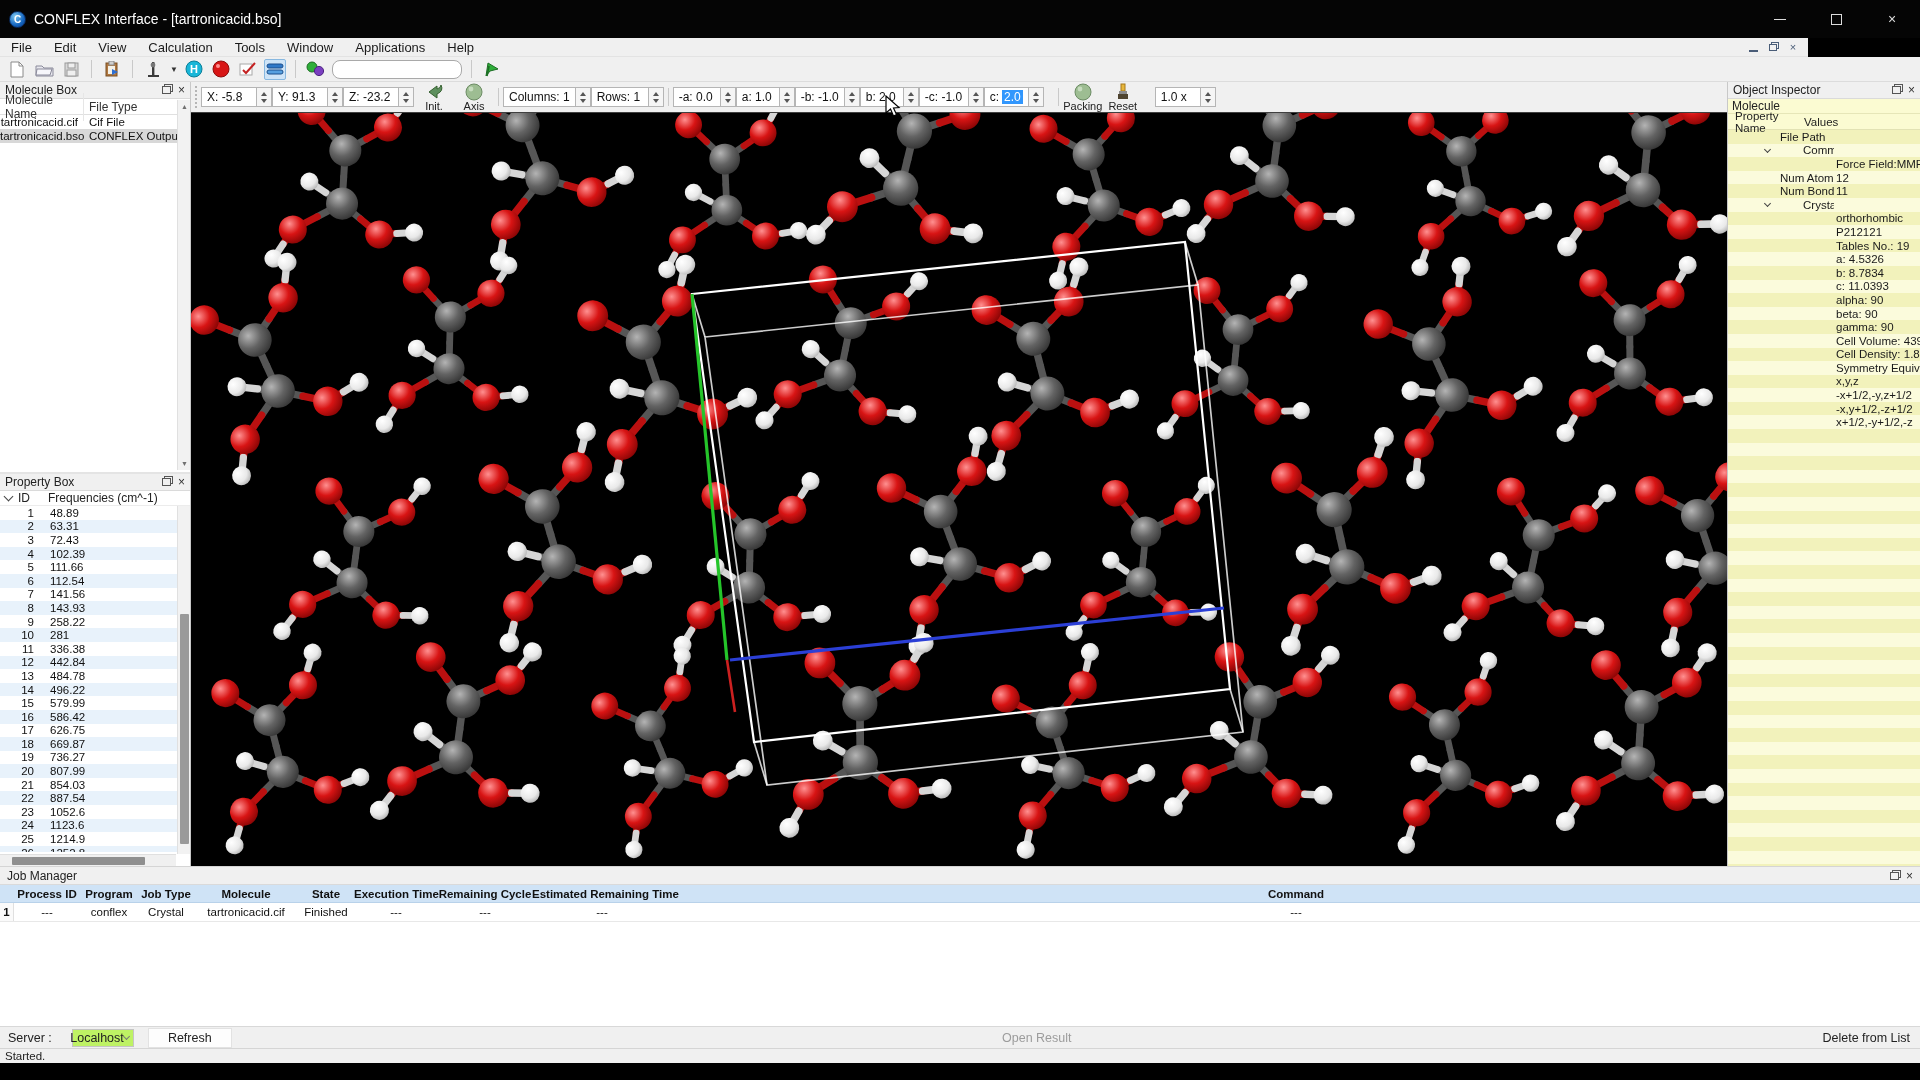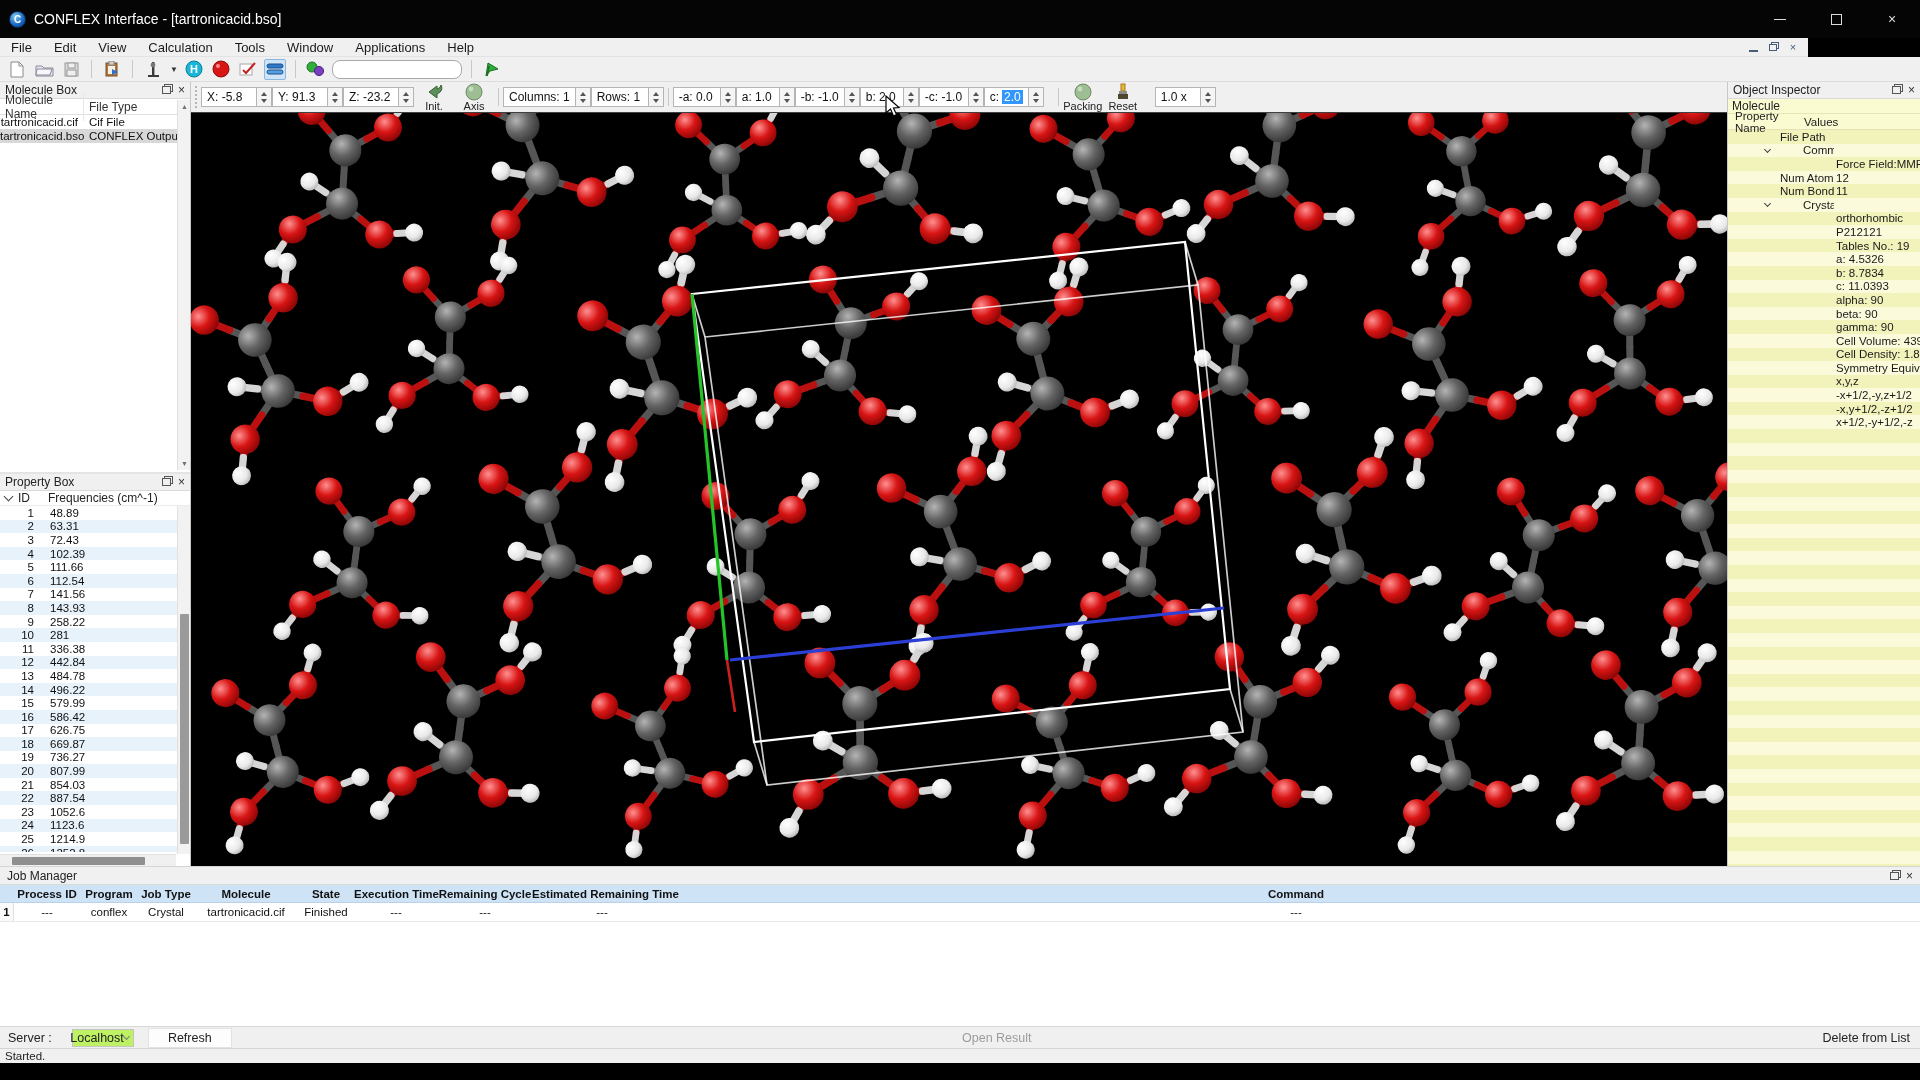--- a/index.html
+++ b/index.html
@@ -99,21 +99,21 @@
 .jm-row { display:grid; grid-template-columns:14px 66px 58px 56px 104px 56px 84px 94px 140px 1fr; height:19px; align-items:center; font-size:11.5px; color:#111; border-bottom:1px solid #e8e8e8; background:#fff;}
 .jm-row div { text-align:center; white-space:nowrap; }
 .jm-row .rn { font-weight:bold; border-right:1px solid #e0e0e0; height:100%; display:flex; align-items:center; justify-content:center; background:#fafafa;}
 
 
 #serverbar { top:1026px; left:0; width:1920px; height:22px; background:#f0f0f0; display:flex; align-items:center; font-size:12.5px; color:#222; border-top:1px solid #d8d8d8;}
 #server-label { padding:0 20px 0 8px; }
 #server-select { width:62px; height:18px; background:#bef264; border:1px solid #c4c4c4; display:flex; align-items:center; justify-content:flex-end; padding:0 4px; }
 #server-select .chev { width:5px; height:5px; margin:0 0 2px 0; border-color:#777; }
 #refresh-btn { margin-left:14px; width:84px; height:20px; background:#fdfdfd; border:1px solid #e2e2e2; display:flex; align-items:center; justify-content:center; }
-#open-result { position:absolute; left:962px; color:#9c9c9c; }
+#open-result { position:absolute; left:1002px; color:#9c9c9c; }
 #delete-list { position:absolute; right:10px; color:#222; }
 #statusbar { top:1048px; left:0; width:1920px; height:15px; background:#f0f0f0; border-top:1px solid #d5d5d5; font-size:11.5px; color:#222; display:flex; align-items:center; padding-left:5px;}
 #bottomblack { top:1063px; left:0; width:1920px; height:17px; background:#000; }
 
 
 #cursor { top:95px; left:884px; width:18px; height:24px; z-index:50; pointer-events:none;}
 </style>
 </head>
 <body>
 

